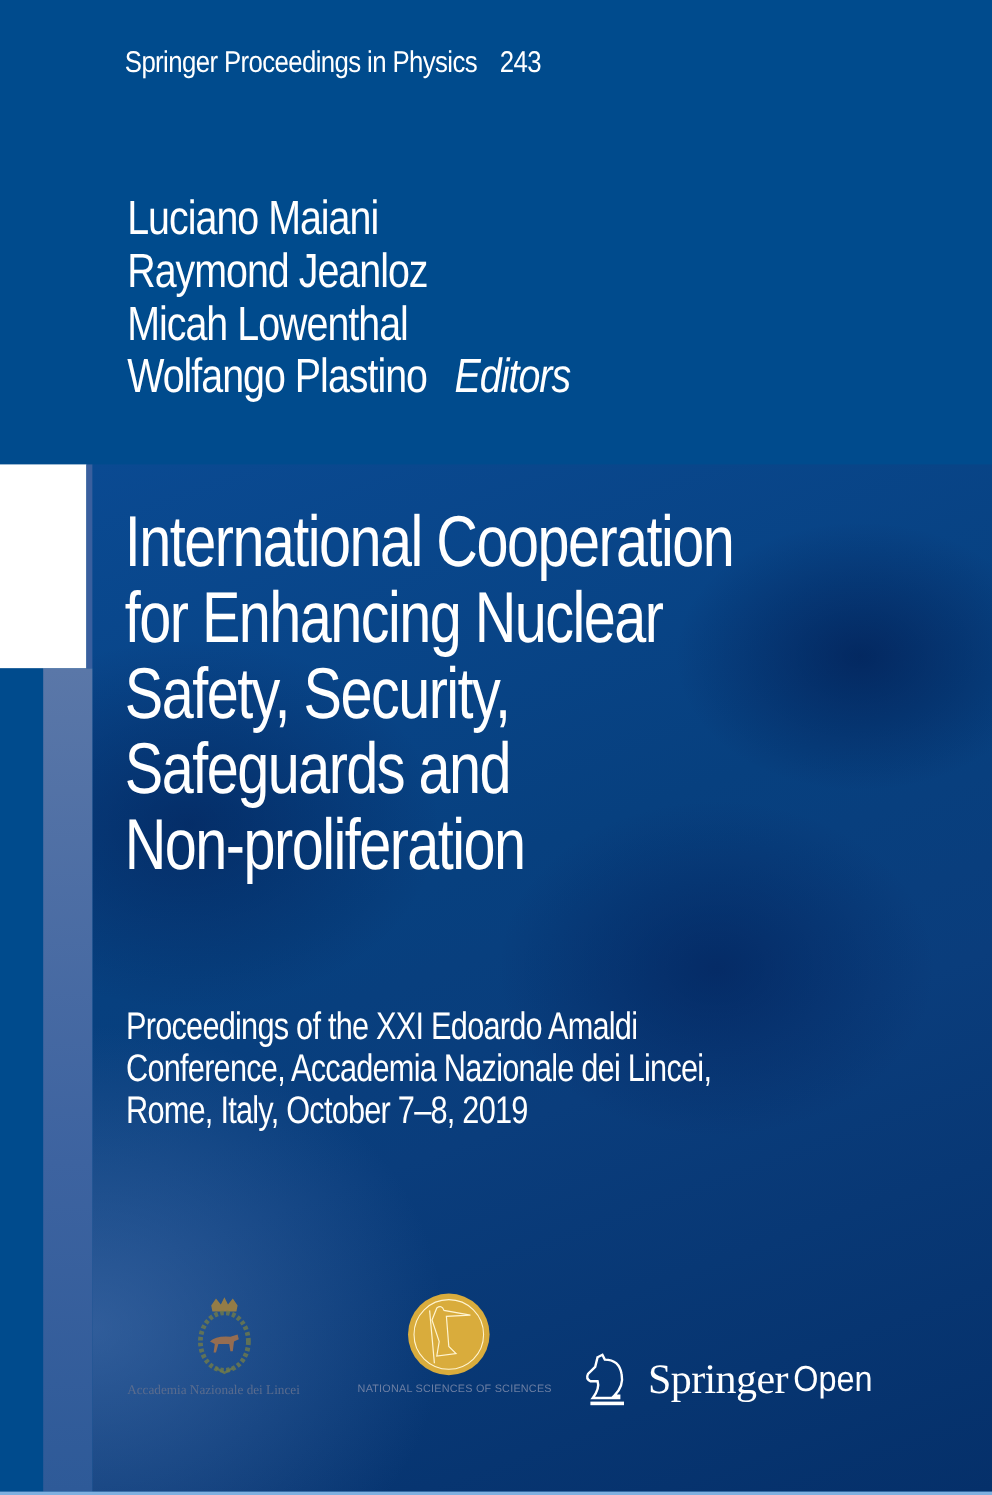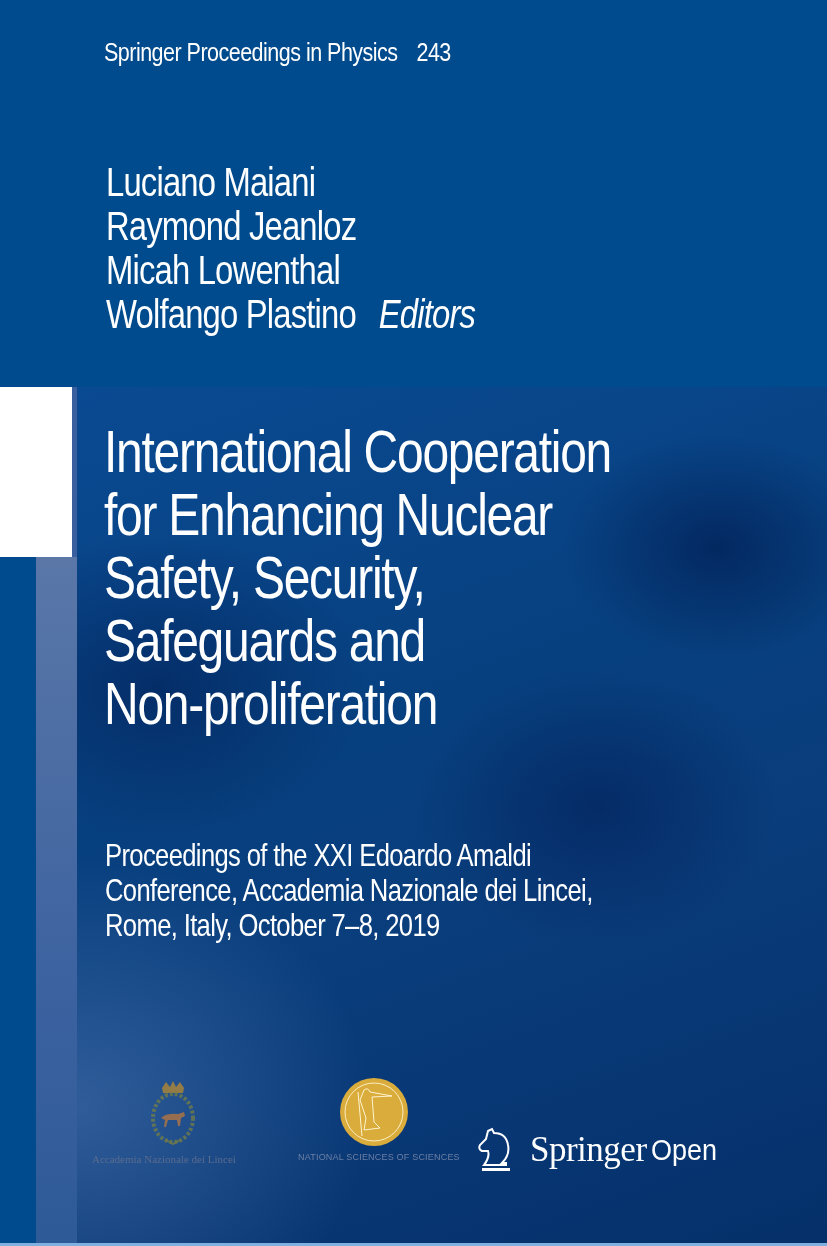--- a/index.html
+++ b/index.html
@@ -20,29 +20,29 @@
       radial-gradient(ellipse 220px 160px at 640px 160px, rgba(0,20,70,0.55), rgba(0,20,70,0) 70%),
       radial-gradient(ellipse 260px 200px at 520px 420px, rgba(0,25,80,0.5), rgba(0,25,80,0) 70%),
       radial-gradient(ellipse 300px 220px at 80px 300px, rgba(0,20,70,0.45), rgba(0,20,70,0) 70%),
       radial-gradient(ellipse 420px 360px at 0px 720px, rgba(80,120,180,0.55), rgba(80,120,180,0) 70%),
       linear-gradient(160deg,#0a4a92 0%, #07407f 40%, #0a3d7c 60%, #05306a 100%); }
   .bottom-line { position:absolute; left:0; top:1243px; width:827px; height:3px; background:#7fb0e0; }
 
   .title { position:absolute; left:104px; top:420px; color:#fff; font-size:60px; line-height:63px; letter-spacing:-1.6px; transform:scaleX(0.8); transform-origin:left top; white-space:nowrap; }
   .subtitle { position:absolute; left:105px; top:838px; color:#fff; font-size:32px; line-height:35px; letter-spacing:-0.8px; transform:scaleX(0.8); transform-origin:left top; white-space:nowrap; }
 
-  .logo-lincei { position:absolute; left:136px; top:1078px; width:120px; height:90px; }
+  .logo-lincei { position:absolute; left:150px; top:1078px; width:120px; height:90px; }
   .lincei-emblem { position:absolute; left:12px; top:0; width:50px; height:70px; }
   .lincei-text { position:absolute; left:-44px; top:75px; width:220px; font-family:"Liberation Serif", serif; font-size:11px; color:#5a6c8e; white-space:nowrap; }
 
   .logo-nas { position:absolute; left:298px; top:1075px; width:160px; height:95px; }
   .nas-medal { position:absolute; left:42px; top:3px; width:68px; height:68px; border-radius:50%; background:#d9ac3c; }
   .nas-text { position:absolute; left:0; top:77px; font-size:9px; color:#6d7fa3; white-space:nowrap; letter-spacing:0.2px; }
 
-  .springer { position:absolute; left:476px; top:1124px; height:52px; display:flex; align-items:center; color:#fff; }
+  .springer { position:absolute; left:486px; top:1124px; height:52px; display:flex; align-items:center; color:#fff; }
   .springer-horse { width:42px; height:46px; margin-right:12px; }
   .springer-word { font-family:"Liberation Serif", serif; font-size:35px; letter-spacing:-0.5px; }
   .springer-open { font-family:"Liberation Sans", sans-serif; font-size:30px; margin-left:4px; font-weight:normal; transform:scaleX(0.9); transform-origin:left center; }
 </style>
 </head>
 <body>
 
 <div class="top-band"></div>
 
 <div class="series">

